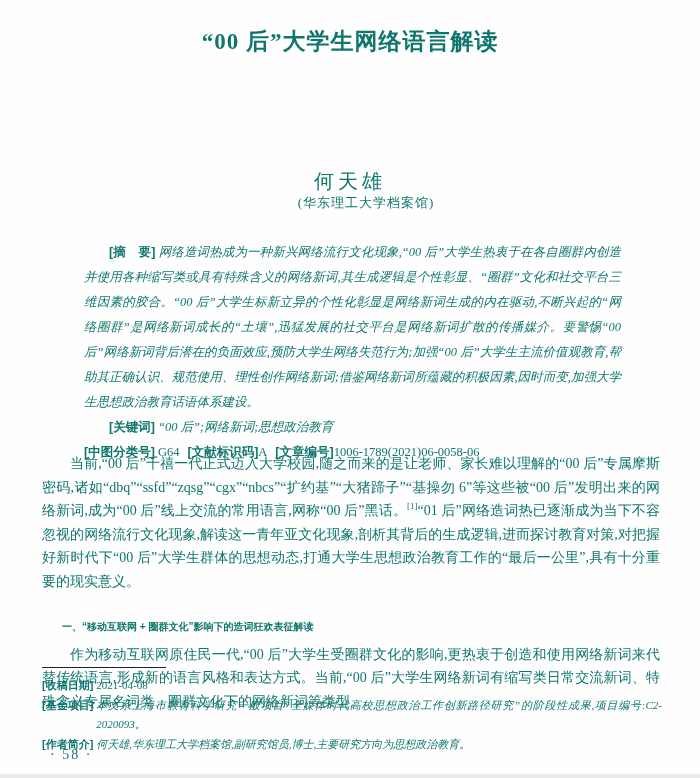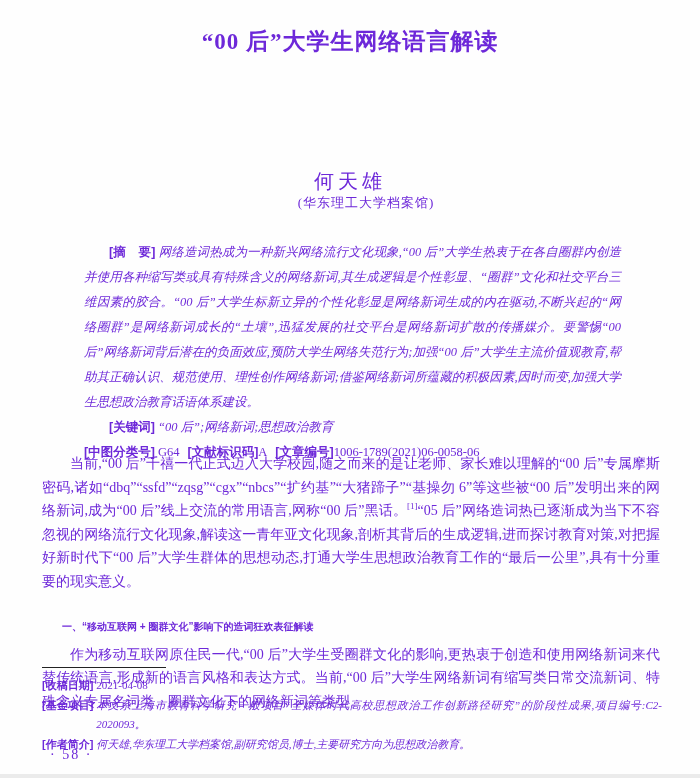--- a/index.html
+++ b/index.html
@@ -3,21 +3,21 @@
 <meta charset="utf-8">
 <style>
   html,body { margin:0; padding:0; background:#ffffff; }
   .page {
     position: relative;
     width: 700px;
     height: 778px;
     background: #fefefe;
     overflow: hidden;
     font-family: "Liberation Serif", "DejaVu Serif", serif;
-    color: #6d28d9;
+    color: #0f766e;
   }
   .article-title {
     position: absolute;
     top: 26px; left: 0; right: 0;
     text-align: center;
     font-size: 23px;
     font-weight: bold;
     letter-spacing: 1px;
     margin: 0;
   }
@@ -121,21 +121,21 @@
   <div class="author">何天雄</div>
   <div class="affiliation">(华东理工大学档案馆)</div>
 
   <div class="abstract">
     <p class="abs-main"><span class="lbl">[摘　要]</span> <span class="kai">网络造词热成为一种新兴网络流行文化现象,“00 后”大学生热衷于在各自圈群内创造并使用各种缩写类或具有特殊含义的网络新词,其生成逻辑是个性彰显、“圈群”文化和社交平台三维因素的胶合。“00 后”大学生标新立异的个性化彰显是网络新词生成的内在驱动,不断兴起的“网络圈群”是网络新词成长的“土壤”,迅猛发展的社交平台是网络新词扩散的传播媒介。要警惕“00 后”网络新词背后潜在的负面效应,预防大学生网络失范行为;加强“00 后”大学生主流价值观教育,帮助其正确认识、规范使用、理性创作网络新词;借鉴网络新词所蕴藏的积极因素,因时而变,加强大学生思想政治教育话语体系建设。</span></p>
     <p class="kw-line"><span class="lbl">[关键词]</span> <span class="kai">“00 后”;网络新词;思想政治教育</span></p>
     <p class="meta-line"><span class="lbl">[中图分类号]</span> <span class="val">G64</span><span class="lbl sp">[文献标识码]</span><span class="val">A</span><span class="lbl sp">[文章编号]</span><span class="val">1006-1789(2021)06-0058-06</span></p>
   </div>
 
   <div class="body-text">
-    <p><span>当前,“00 后”千禧一代正式迈入大学校园,随之而来的是让老师、家长难以理解的“00 后”专属摩斯密码,诸如“dbq”“ssfd”“zqsg”“cgx”“nbcs”“扩约基”“大猪蹄子”“基操勿 6”等这些被“00 后”发明出来的网络新词,成为“00 后”线上交流的常用语言,网称“00 后”黑话。</span><sup class="ref">[1]</sup><span>“05 后”网络造词热已逐渐成为当下不容忽视的网络流行文化现象,解读这一青年亚文化现象,剖析其背后的生成逻辑,进而探讨教育对策,对把握好新时代下“00 后”大学生群体的思想动态,打通大学生思想政治教育工作的“最后一公里”,具有十分重要的现实意义。</span></p>
+    <p><span>当前,“00 后”千禧一代正式迈入大学校园,随之而来的是让老师、家长难以理解的“00 后”专属摩斯密码,诸如“dbq”“ssfd”“zqsg”“cgx”“nbcs”“扩约基”“大猪蹄子”“基操勿 6”等这些被“00 后”发明出来的网络新词,成为“00 后”线上交流的常用语言,网称“00 后”黑话。</span><sup class="ref">[1]</sup><span>“01 后”网络造词热已逐渐成为当下不容忽视的网络流行文化现象,解读这一青年亚文化现象,剖析其背后的生成逻辑,进而探讨教育对策,对把握好新时代下“00 后”大学生群体的思想动态,打通大学生思想政治教育工作的“最后一公里”,具有十分重要的现实意义。</span></p>
     <h2 class="sec-heading">一、“移动互联网 + 圈群文化”影响下的造词狂欢表征解读</h2>
     <p>作为移动互联网原住民一代,“00 后”大学生受圈群文化的影响,更热衷于创造和使用网络新词来代替传统语言,形成新的语言风格和表达方式。当前,“00 后”大学生网络新词有缩写类日常交流新词、特殊含义专属名词类、圈群文化下的网络新词等类型。</p>
   </div>
 
   <div class="footnote-sep"></div>
 
   <div class="footnotes">
     <div class="fn-row">
       <span class="fn-label">[收稿日期]</span>
       <span class="fn-text">2021-04-08</span>

